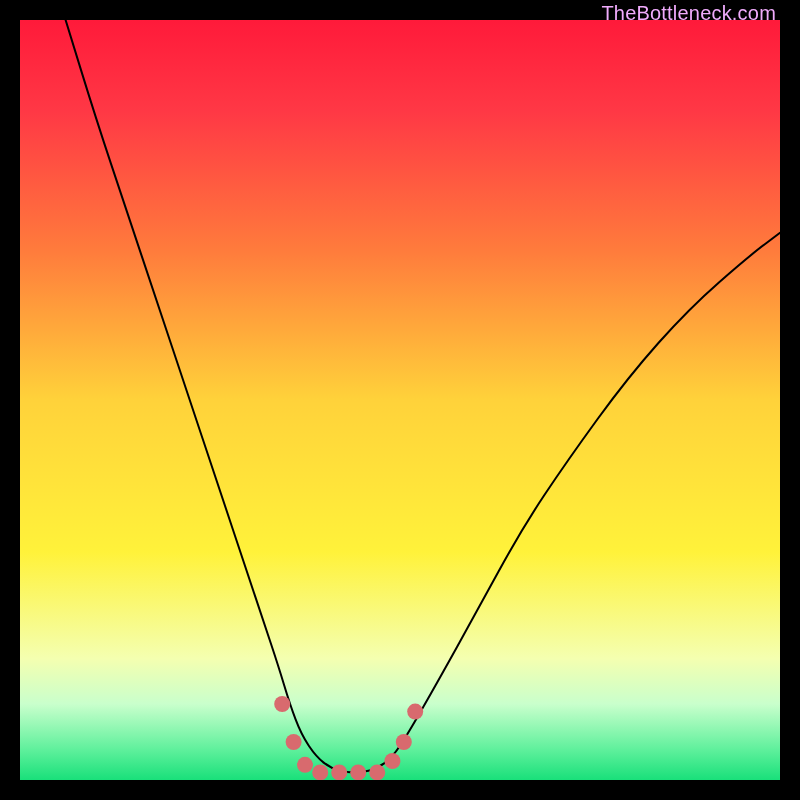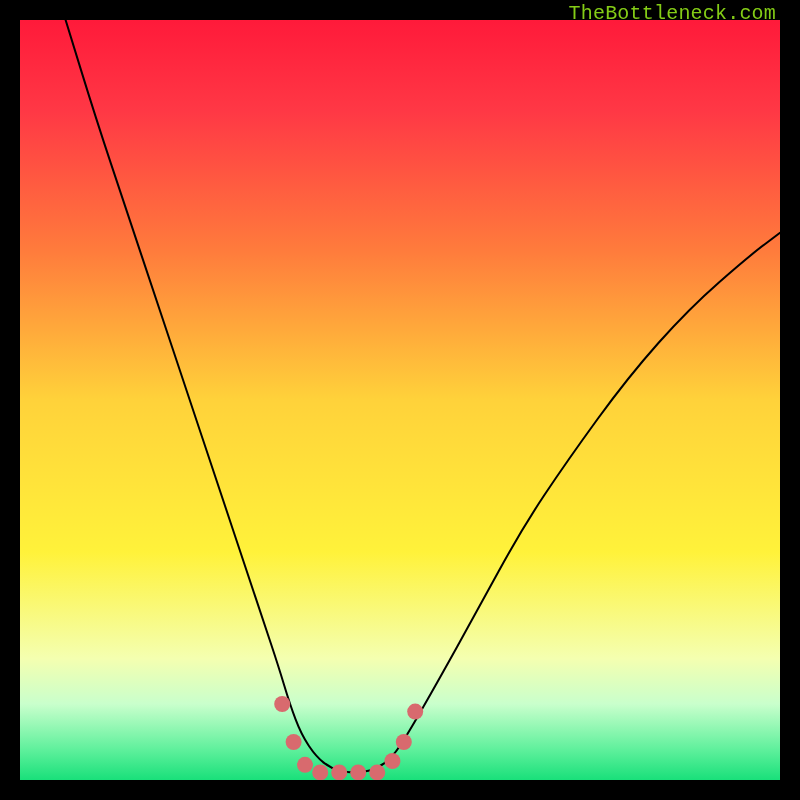--- a/index.html
+++ b/index.html
@@ -20,23 +20,23 @@
     position: absolute;
     left: 20px;
     top: 20px;
     width: 760px;
     height: 760px;
   }
   .watermark {
     position: absolute;
     top: 2px;
     right: 24px;
-    font-family: Liberation Mono, monospace;
+    font-family: Liberation Sans, sans-serif;
     font-size: 20px;
-    color: #84cc16;
+    color: #f0abfc;
     letter-spacing: 0.2px;
     user-select: none;
   }
   svg { display: block; }
 </style>
 </head>
 <body>
 
 <div class="container">
   <div class="watermark">TheBottleneck.com</div>

